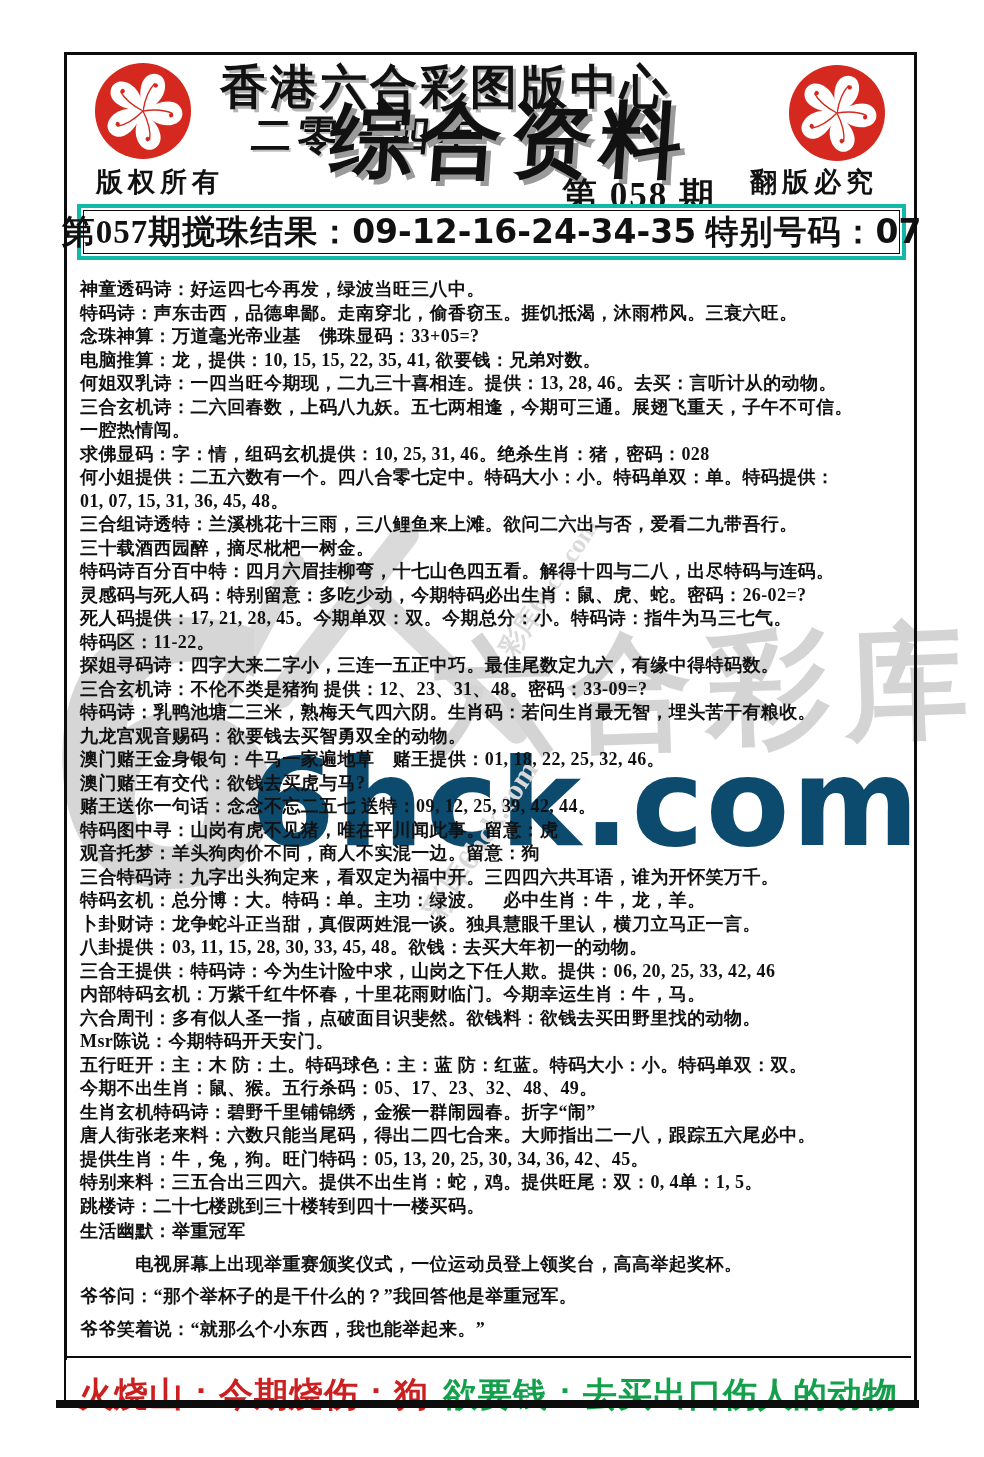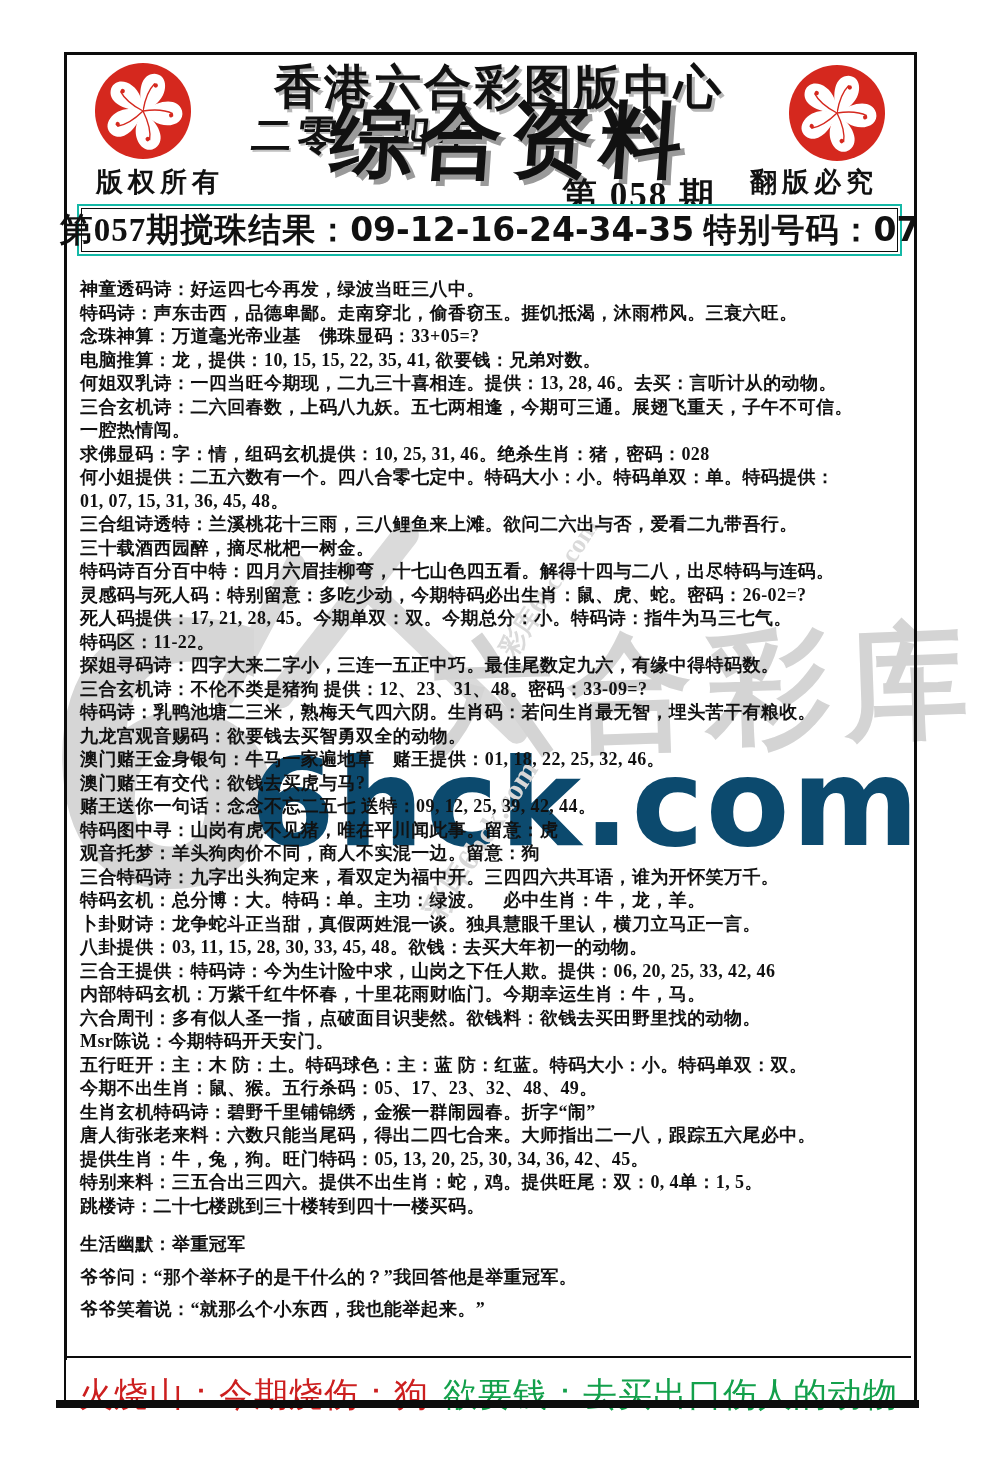--- a/index.html
+++ b/index.html
@@ -5,48 +5,48 @@
   html,body{margin:0;padding:0;background:#fff;}
   .page{position:relative;width:984px;height:1457px;background:#fff;overflow:hidden;
         font-family:"Liberation Serif","DejaVu Serif",serif;color:#111;}
   
   .sheet-border{position:absolute;left:64px;top:52px;width:847px;height:1350px;
         border:3px solid #0c0c0c;pointer-events:none;z-index:3;}
   
   .flag{position:absolute;width:98px;height:98px;z-index:2;}
   .flag-left{left:94px;top:62px;}
   .flag-right{left:788px;top:64px;}
-  .org-title{position:absolute;left:234px;top:56px;width:530px;text-align:center;
+  .org-title{position:absolute;left:220px;top:56px;width:530px;text-align:left;
         font-size:47px;font-weight:900;letter-spacing:3px;
         text-shadow:3px 3px 0 #b5b5b5;white-space:nowrap;z-index:2;}
   .year{position:absolute;left:252px;top:108px;font-size:40px;font-weight:900;
         letter-spacing:6px;text-shadow:2px 2px 0 #c2c2c2;transform:skewX(-6deg);z-index:2;}
   .main-title{position:absolute;left:330px;top:100px;font-size:82px;font-weight:900;
         letter-spacing:8px;line-height:1;text-shadow:5px 5px 0 #9a9a9a;
         transform:skewX(-4deg);z-index:2;}
   .issue{position:absolute;left:562px;top:172px;font-size:35px;font-weight:900;
         letter-spacing:2px;z-index:2;white-space:nowrap;}
   .copyright{position:absolute;left:96px;top:164px;font-size:27px;font-weight:900;
         letter-spacing:5px;z-index:2;text-align:center;}
   .notice{position:absolute;left:750px;top:164px;font-size:27px;font-weight:700;
         letter-spacing:5px;z-index:2;}
   
   .result-box{position:absolute;left:77px;top:204px;width:821px;height:48px;
-        border:2px solid #14b8a6;z-index:2;display:flex;align-items:center;
+        border:4px solid #14b8a6;z-index:2;display:flex;align-items:center;
         justify-content:center;background:#fff;}
   .result-box::after{content:"";position:absolute;left:2px;top:2px;right:2px;bottom:2px;
         border:1px solid #0c0c0c;pointer-events:none;}
   .result-text{font-size:33px;font-weight:700;white-space:nowrap;letter-spacing:1px;}
   .result-text .num{font-family:"DejaVu Sans","Liberation Sans",sans-serif;
         font-weight:700;letter-spacing:0;}
   
   .body-text{position:absolute;left:80px;top:278px;width:830px;z-index:2;}
   .line{font-size:18px;font-weight:700;line-height:23.5px;white-space:nowrap;
         letter-spacing:0.4px;}
-  .line.gap-sm{margin-top:15px;}
+  .line.gap-sm{margin-top:2px;}
   .line.gap-md{margin-top:9px;}
   
   .wm{position:absolute;color:#d2d2d2;z-index:1;pointer-events:none;white-space:nowrap;}
   .wm-big6{left:40px;top:580px;font-size:360px;line-height:1;font-weight:900;
         font-family:"DejaVu Sans",sans-serif;color:#d6d6d6;}
   .wm-cn{left:430px;top:608px;font-size:124px;font-weight:900;letter-spacing:14px;
         color:#d4d4d4;transform:rotate(-2deg);}
   .wm-url{left:250px;top:732px;font-size:122px;font-weight:900;
         font-family:"DejaVu Sans",sans-serif;color:#0c4a6e;letter-spacing:2px;}
   .wm-diag1{left:390px;top:820px;font-size:30px;font-weight:700;color:#d8d8d8;
@@ -55,21 +55,21 @@
         transform:rotate(-57deg);}
   .wm-bar{position:absolute;background:#dadada;border-radius:20px;z-index:1;}
   .wm-bar1{left:330px;top:500px;width:26px;height:230px;transform:rotate(38deg);}
   .wm-bar2{left:420px;top:520px;width:22px;height:260px;transform:rotate(-46deg);}
   .wm-bar3{left:250px;top:545px;width:20px;height:170px;transform:rotate(28deg);}
   
   .footer-rule{position:absolute;left:64px;top:1356px;width:847px;height:2px;
         background:#0c0c0c;z-index:3;}
   .footer-band{position:absolute;left:66px;top:1360px;width:845px;height:40px;
         display:flex;align-items:center;justify-content:center;z-index:3;background:#fff;}
-  .footer-band span{font-size:34px;font-weight:400;white-space:nowrap;letter-spacing:1px;margin-top:30px;}
+  .footer-band span{font-size:34px;font-weight:700;white-space:nowrap;letter-spacing:1px;margin-top:30px;}
   .footer-red{margin-right:14px;}
   .bottom-heavy{position:absolute;left:56px;top:1400px;width:863px;height:8px;
         background:#0c0c0c;z-index:3;}
 </style>
 </head>
 <body>
 
 <div class="page">
 
   <div class="sheet-border"></div>
@@ -195,20 +195,21 @@
       <div class="line">六合周刊：多有似人圣一指，点破面目识斐然。欲钱料：欲钱去买田野里找的动物。</div>
       <div class="line">Msr陈说：今期特码开天安门。</div>
       <div class="line">五行旺开：主：木 防：土。特码球色：主：蓝 防：红蓝。特码大小：小。特码单双：双。</div>
       <div class="line">今期不出生肖：鼠、猴。五行杀码：05、17、23、32、48、49。</div>
       <div class="line">生肖玄机特码诗：碧野千里铺锦绣，金猴一群闹园春。折字“闹”</div>
       <div class="line">唐人街张老来料：六数只能当尾码，得出二四七合来。大师指出二一八，跟踪五六尾必中。</div>
       <div class="line">提供生肖：牛，兔，狗。旺门特码：05, 13, 20, 25, 30, 34, 36, 42、45。</div>
       <div class="line">特别来料：三五合出三四六。提供不出生肖：蛇，鸡。提供旺尾：双：0, 4单：1, 5。</div>
       <div class="line">跳楼诗：二十七楼跳到三十楼转到四十一楼买码。</div>
       <div class="line gap-sm">生活幽默：举重冠军</div>
+      <div class="line gap-md">　　　电视屏幕上出现举重赛颁奖仪式，一位运动员登上领奖台，高高举起奖杯。</div>
       <div class="line gap-md">爷爷问：“那个举杯子的是干什么的？”我回答他是举重冠军。</div>
       <div class="line gap-md">爷爷笑着说：“就那么个小东西，我也能举起来。”</div>
     </div>
 
   <div class="footer-rule"></div>
   <div class="footer-band">
     <span class="footer-red" style="color: rgb(204, 31, 31);">火烧山：今期烧伤：狗</span>
     <span class="footer-green" style="color: rgb(19, 160, 75); text-align: center;">欲要钱：去买出口伤人的动物</span>
   </div>
   <div class="bottom-heavy"></div>

